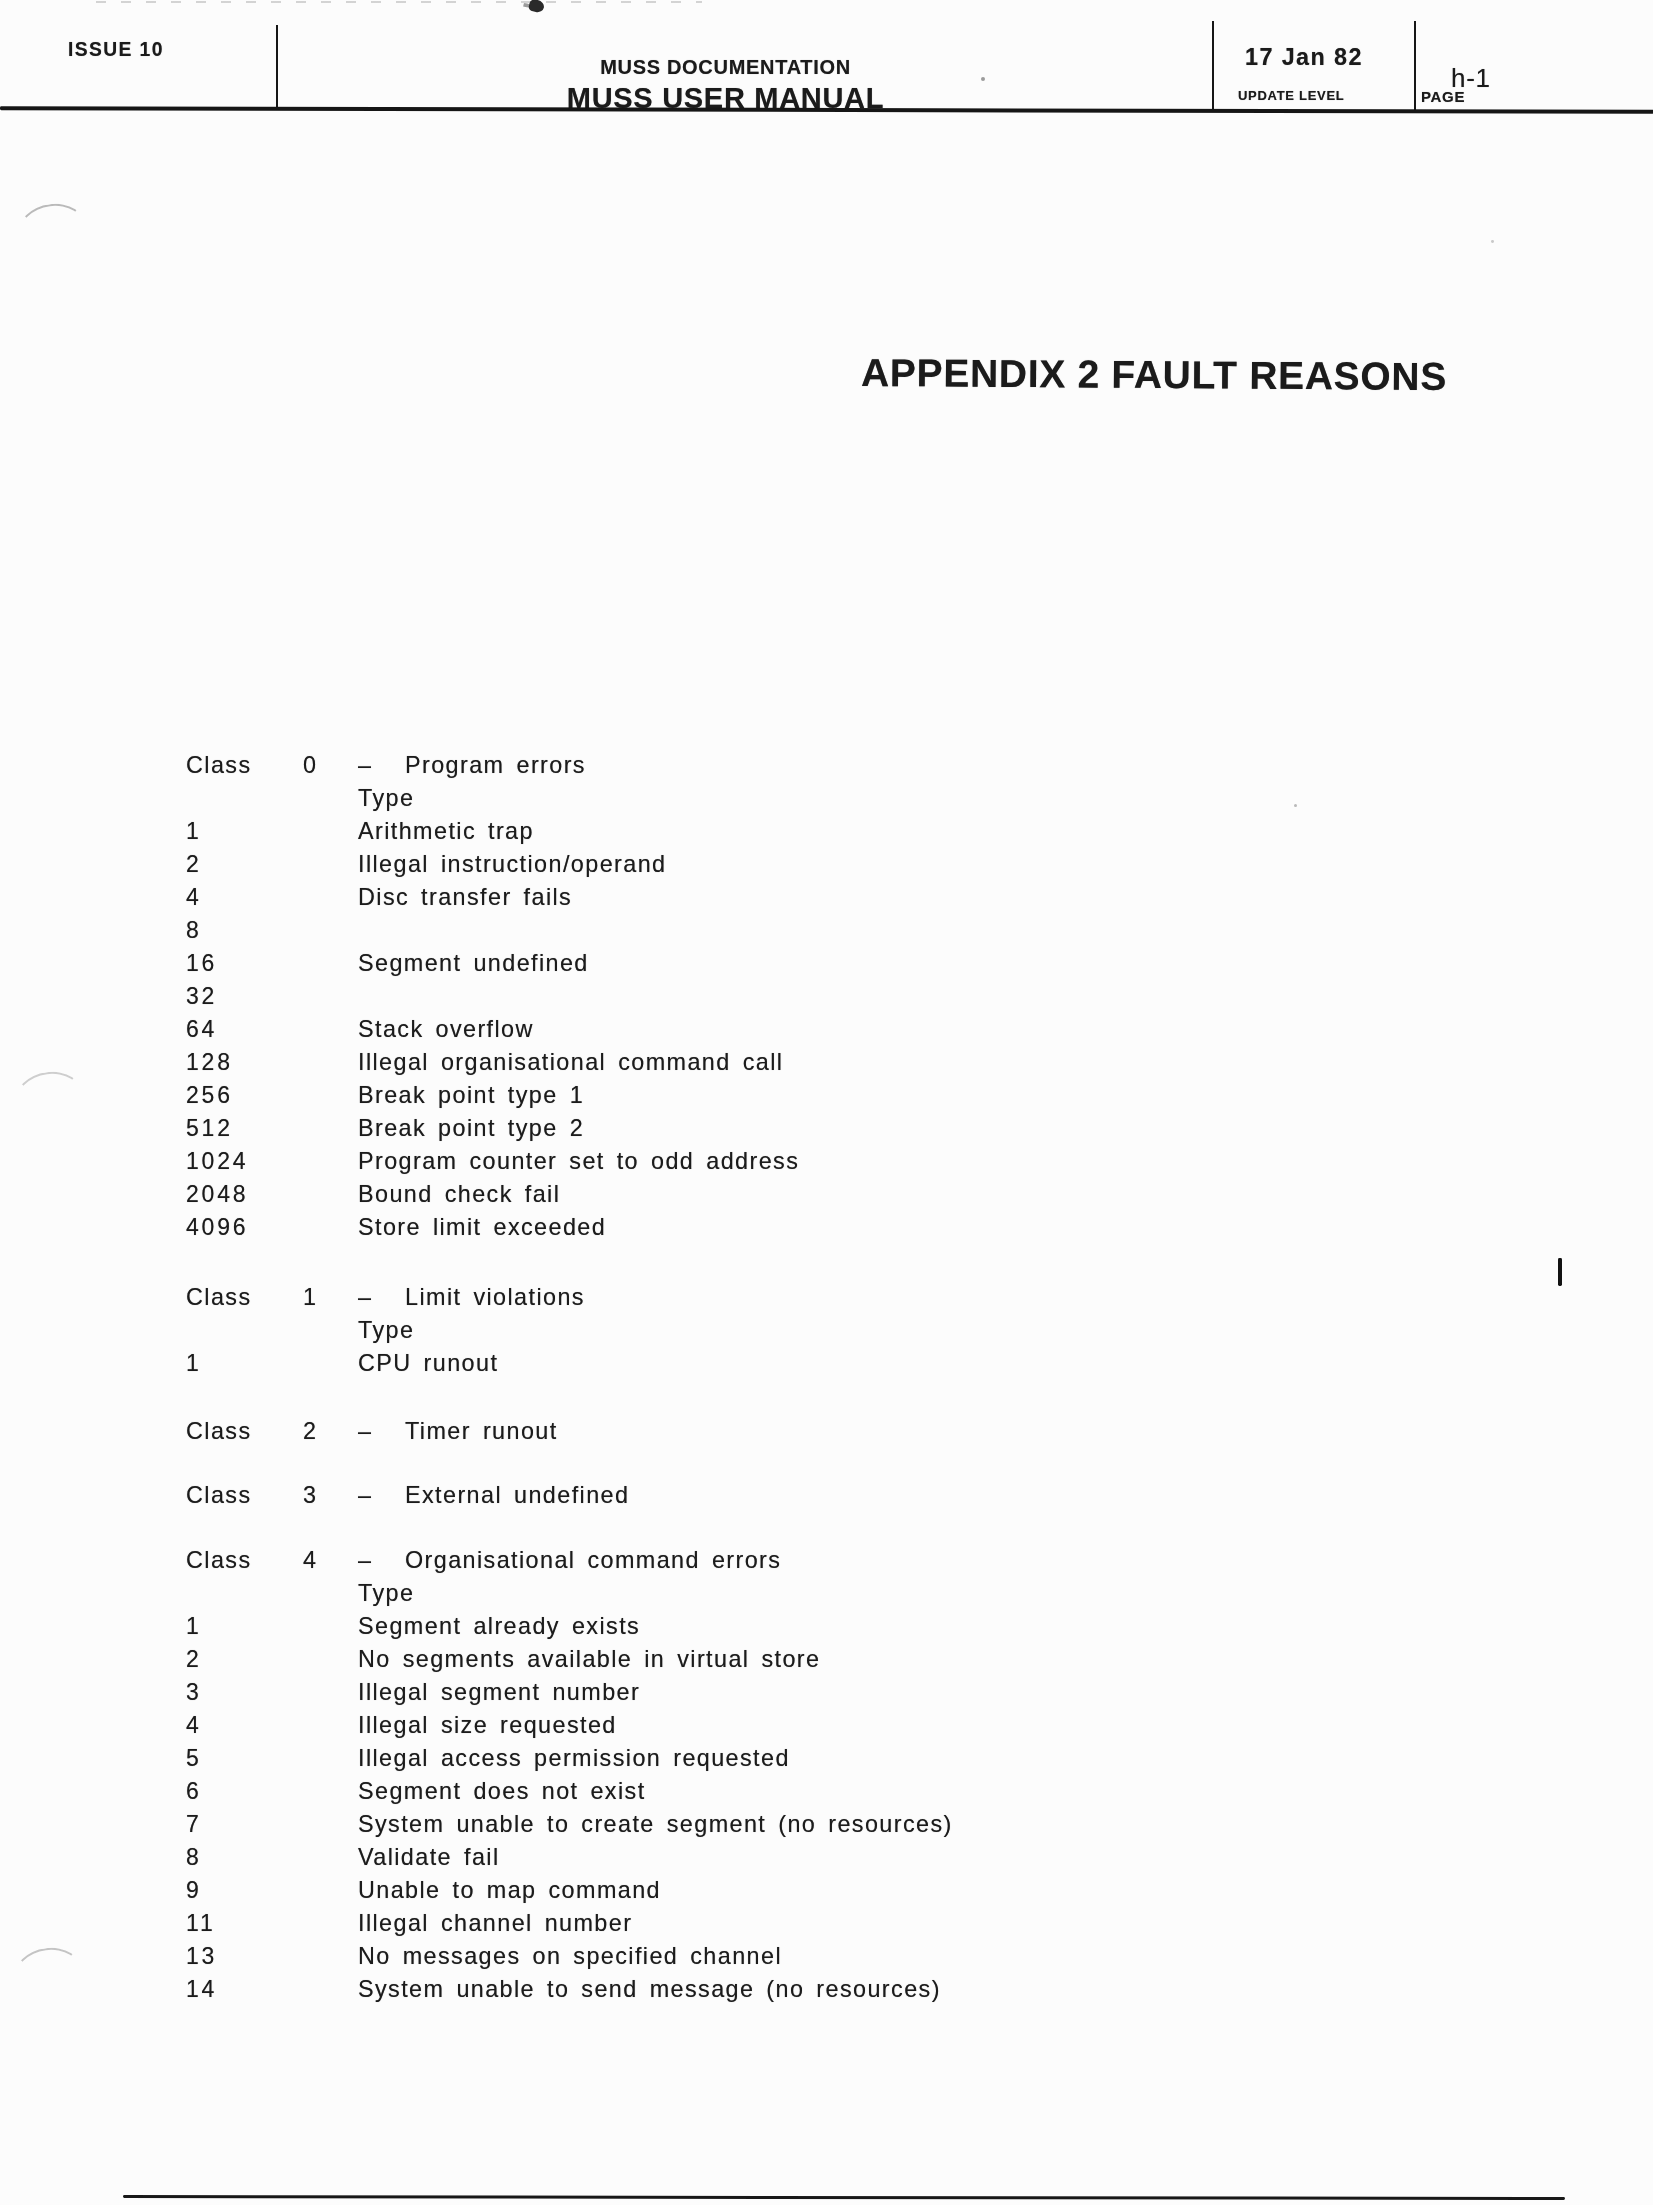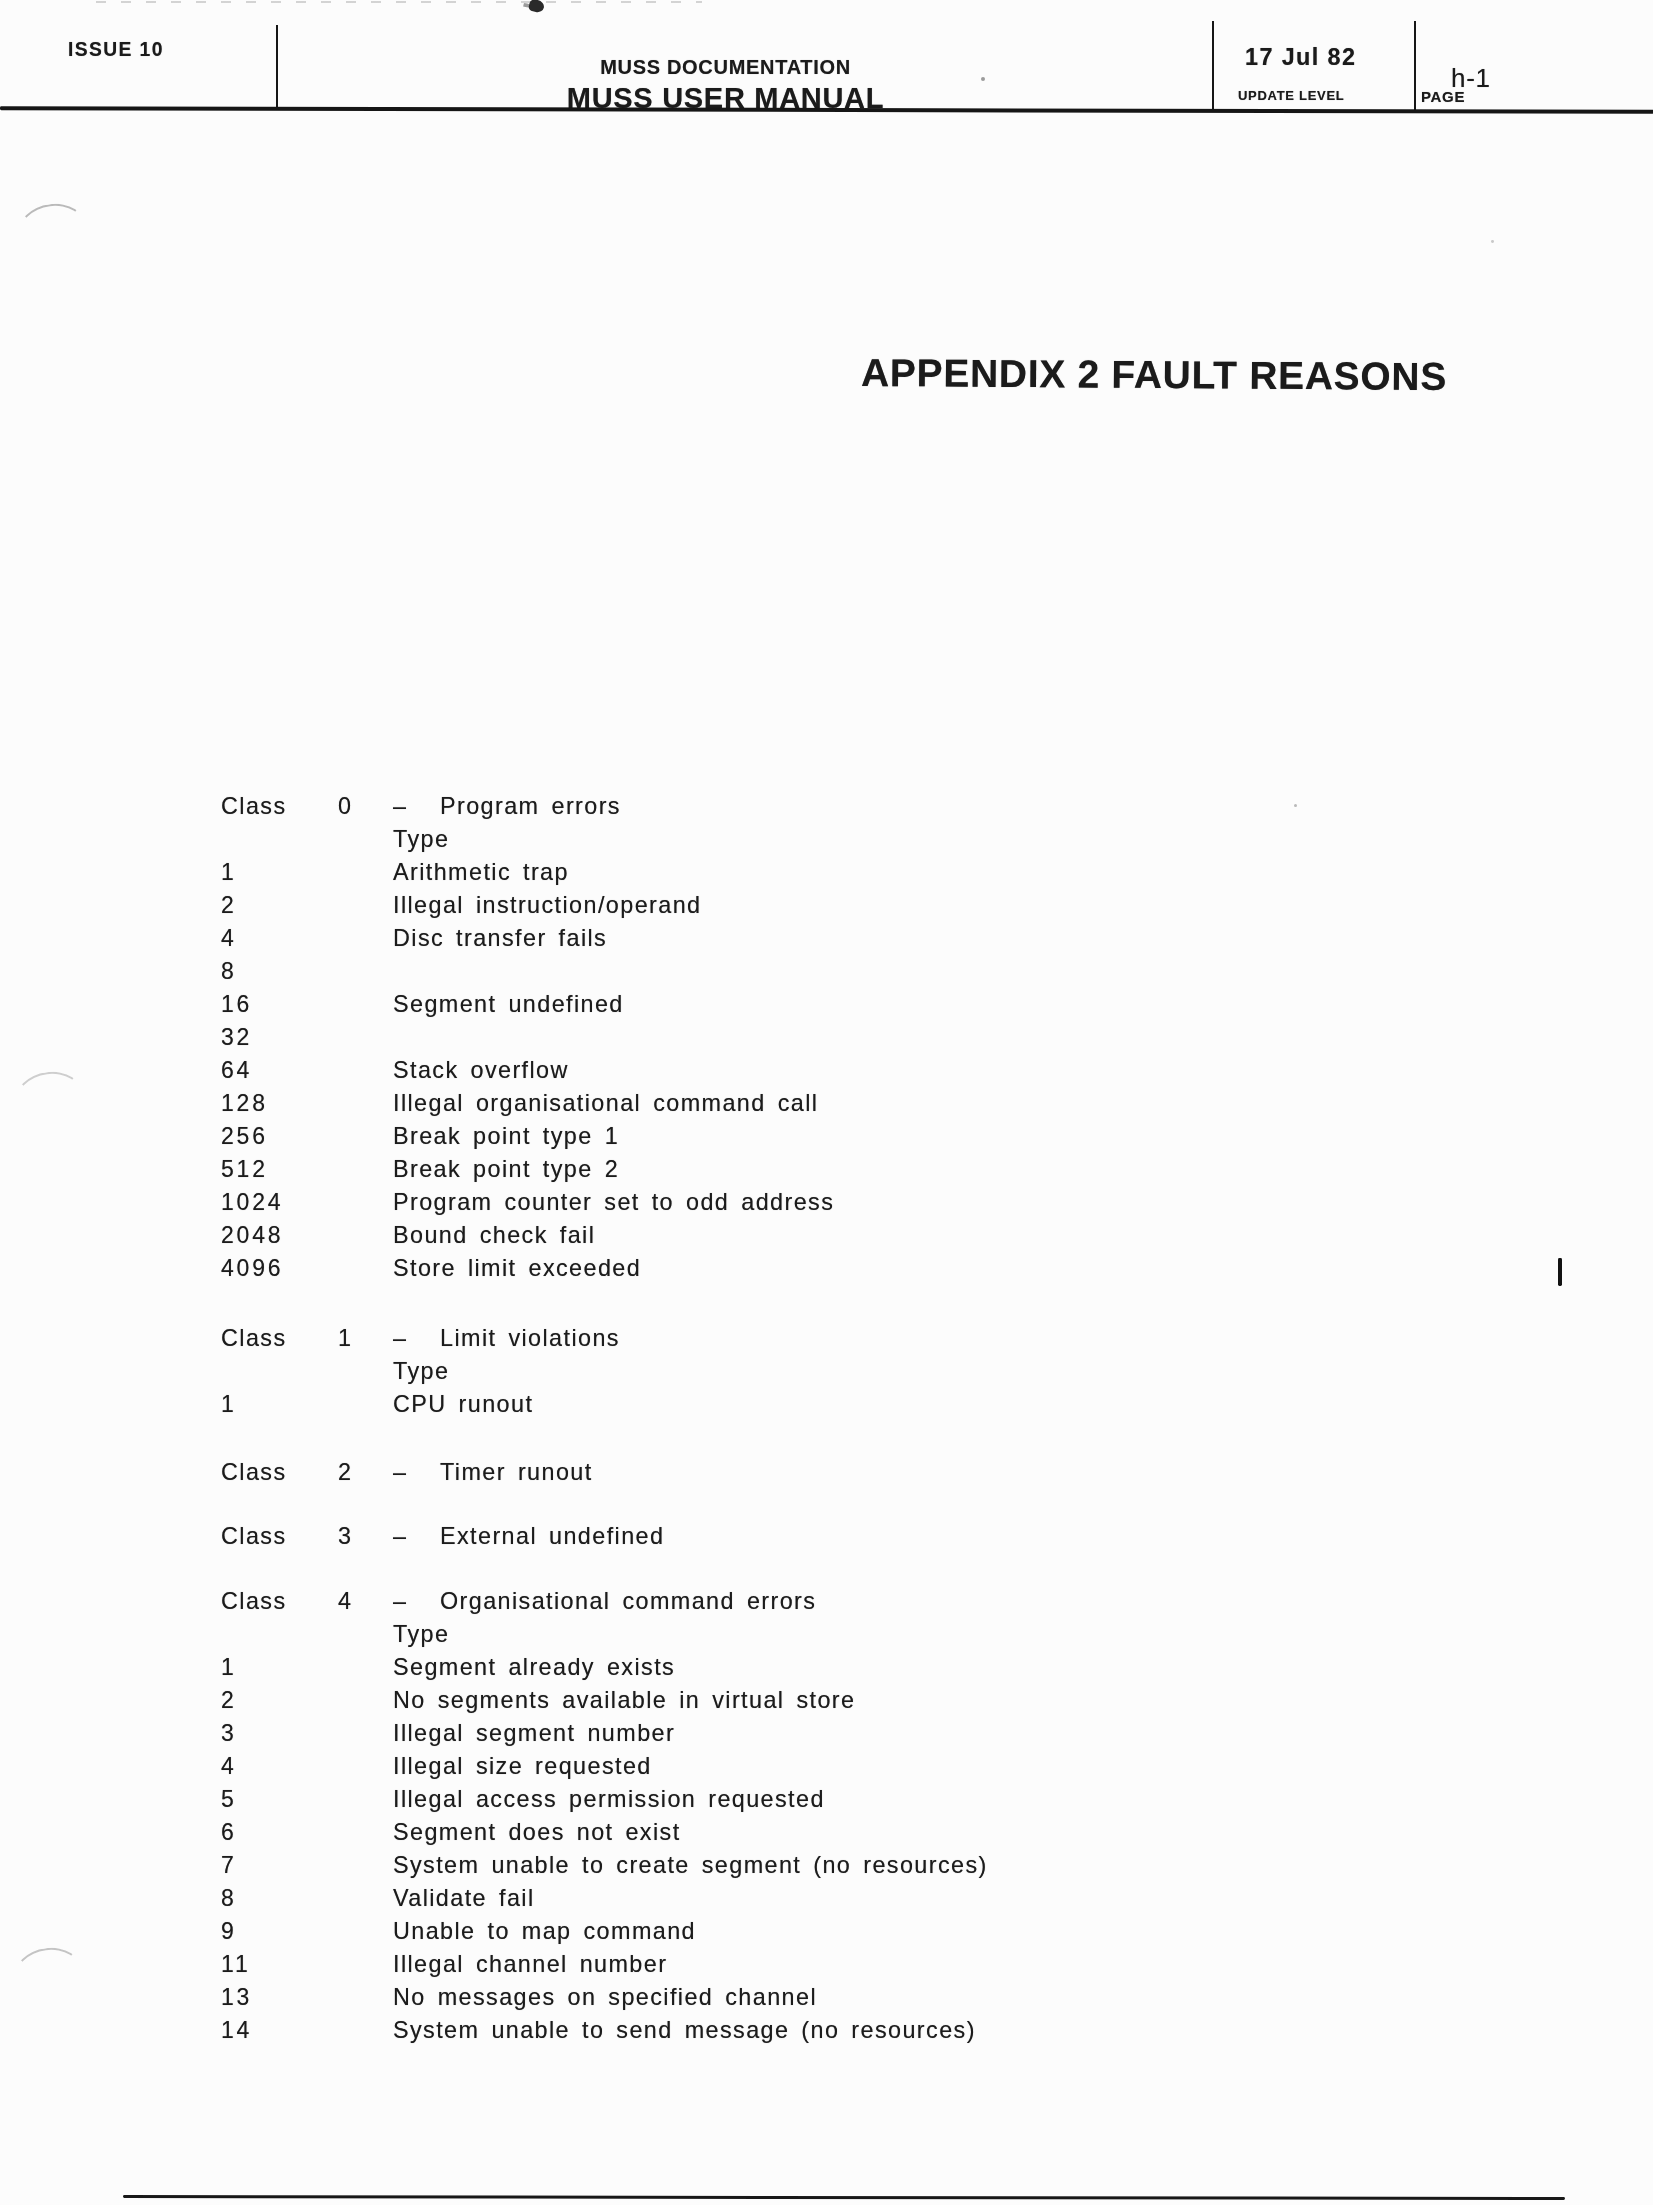--- a/index.html
+++ b/index.html
@@ -34,21 +34,21 @@
   .v2{ left:1212px; top:20.7px; height:90px; }
   .v3{ left:1414px; top:20.7px; height:90px; }
   .hdr-rule{ position:absolute; left:0; top:108px; width:1654px; height:4.1px;
              background:var(--rule); transform:rotate(0.12deg); border-radius:1.4px; }
 
   
   .apx-title{ position:absolute; left:861px; top:353px; font-size:39px; font-weight:bold;
               letter-spacing:0.7px; white-space:nowrap; transform:rotate(0.4deg); }
 
   
-  #content{ position:absolute; left:186px; top:790px; width:1351px;margin-left:35px; }
+  #content{ position:absolute; left:186px; top:749px; width:1351px; }
   .row{ display:grid; grid-template-columns:117px 55px auto; height:33px; align-items:center;
         font-size:23.4px; letter-spacing:1.4px; word-spacing:4.1px; white-space:nowrap; }
   .code{ font-size:23px; letter-spacing:2.8px; }
   .dash{ display:inline-block; width:47px; }
   .spacer{ width:100%; }
 
   
   .punch-arc{ position:absolute; width:66px; height:51px; border:2.1px solid transparent;
               border-top-color:rgba(150,150,150,.65); border-radius:50%; transform:rotate(-7deg); }
   .arc1{ left:18px; top:204px; }
@@ -83,21 +83,21 @@
   <div class="speck sp2"></div>
   <div class="speck sp3"></div>
   <div class="bottom-edge"></div>
 
   <div>
     <div class="hdr-text issue ink">ISSUE 10</div>
     <div class="hdr-text doc-titles">
       <div class="doc-line1 ink">MUSS DOCUMENTATION</div>
       <div class="doc-line2 ink">MUSS USER MANUAL</div>
     </div>
-    <div class="hdr-text hdr-date ink">17 Jul 82</div>
+    <div class="hdr-text hdr-date ink">17 Jan 82</div>
     <div class="hdr-text hdr-update ink">UPDATE LEVEL</div>
     <div class="hdr-text hdr-pageno ink">h-1</div>
     <div class="hdr-text hdr-page ink">PAGE</div>
     <div class="vline v1"></div>
     <div class="vline v2"></div>
     <div class="vline v3"></div>
     <div class="hdr-rule"></div>
   </div>
 
   <div class="apx-title ink">APPENDIX 2 FAULT REASONS</div>

